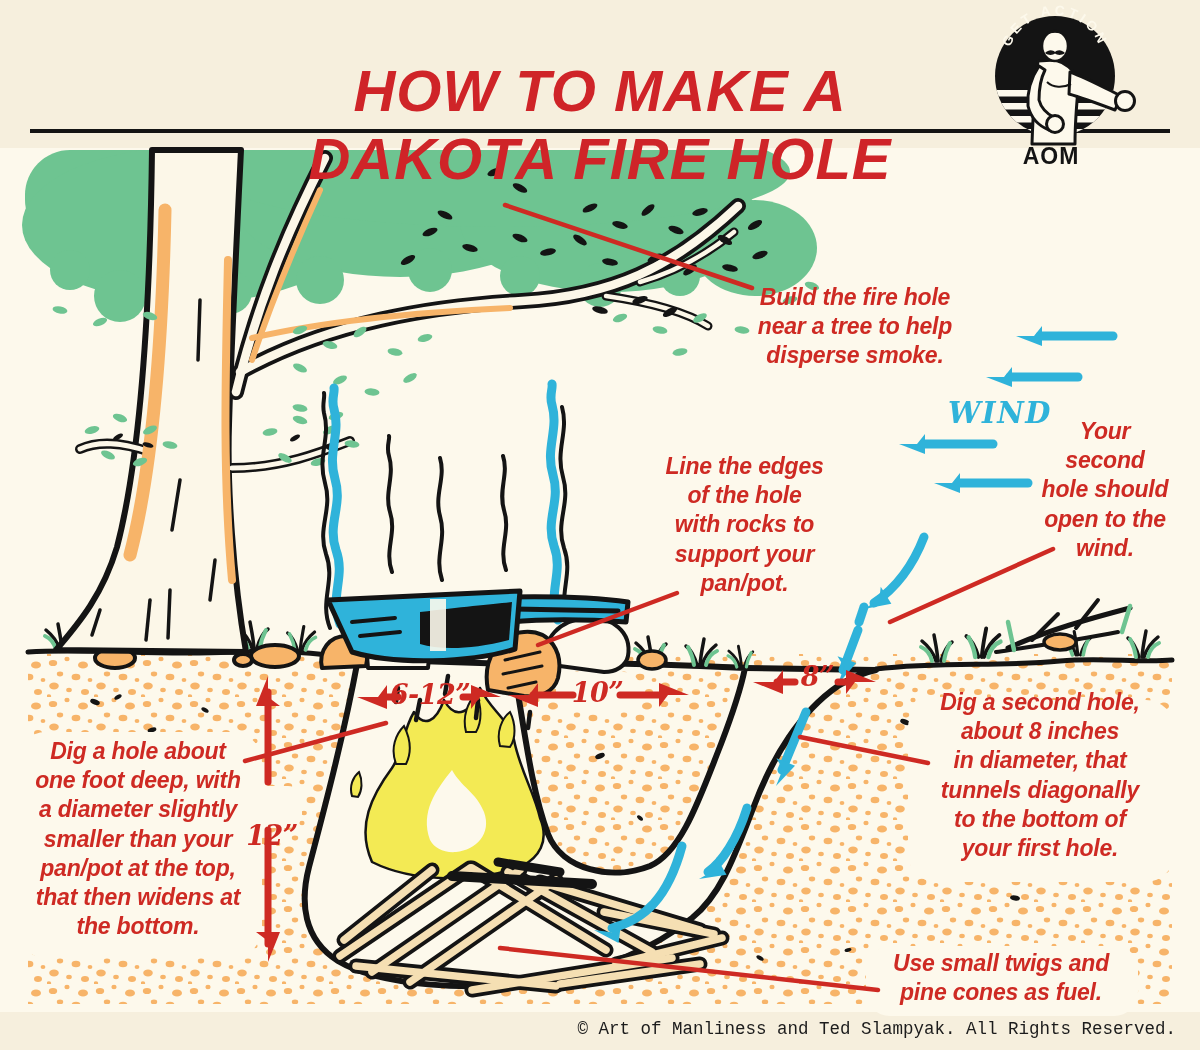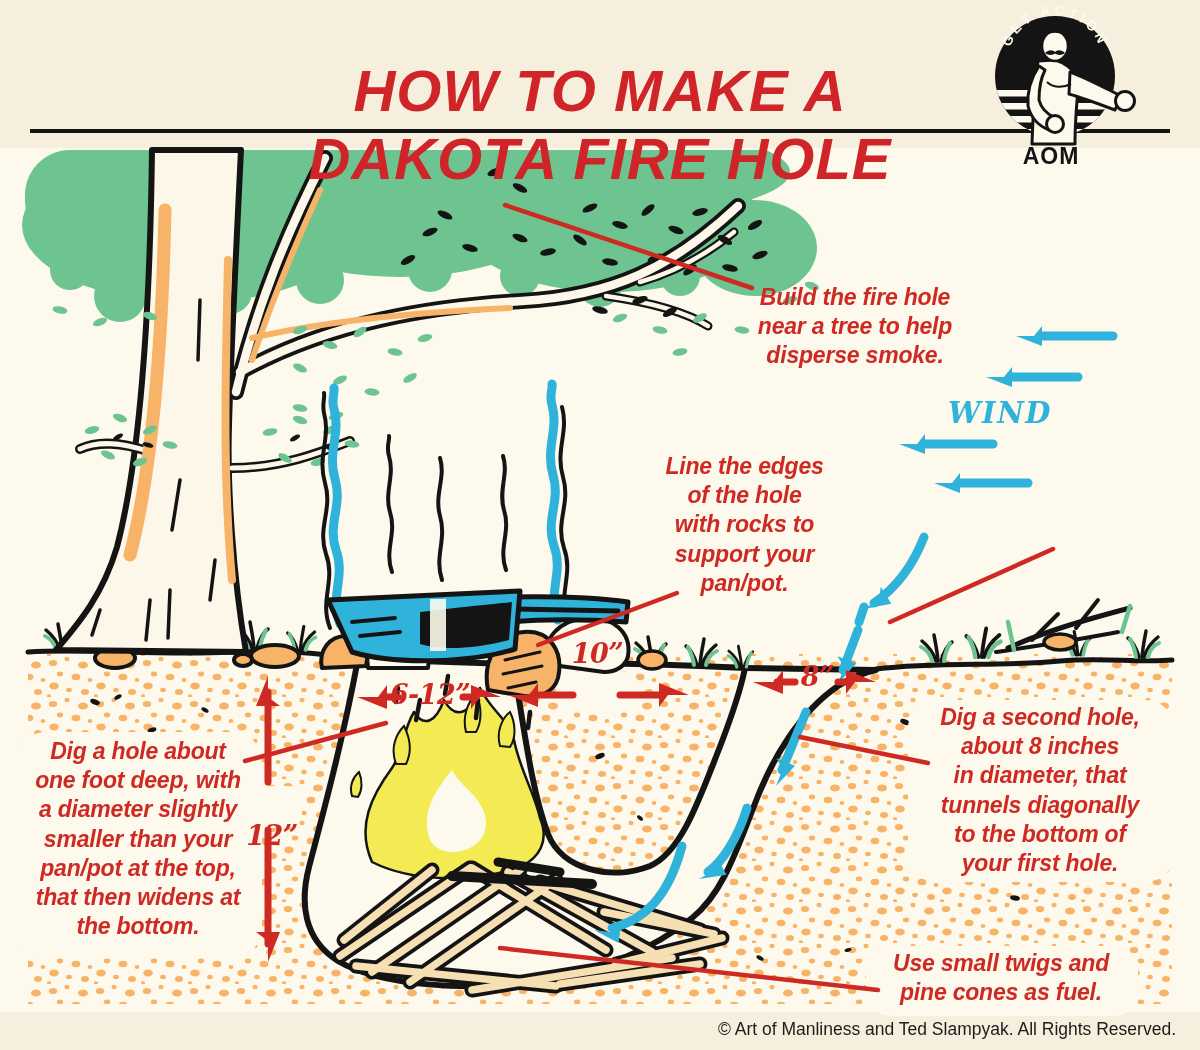--- a/index.html
+++ b/index.html
@@ -10,21 +10,21 @@
   .rule{position:absolute;top:129px;left:30px;width:1140px;height:4px;background:#141414;}
   .logo{position:absolute;top:4px;left:975px;}
   .art{position:absolute;top:0;left:0;}
   .note{position:absolute;color:#ce2a23;font-weight:bold;font-style:italic;text-align:center;
         white-space:pre-line;font-size:23px;line-height:1.27;letter-spacing:-0.2px;}
   .meas{position:absolute;color:#ce2a23;font-family:"DejaVu Serif",serif;font-weight:bold;
         font-style:italic;font-size:27px;text-align:center;letter-spacing:-0.5px;white-space:nowrap;}
   .wind{position:absolute;left:948px;top:396px;width:120px;text-align:left;color:#2fb3da;
         font-family:"DejaVu Serif",serif;font-weight:bold;font-style:italic;font-size:29px;letter-spacing:1.5px;}
   .copyright{position:absolute;top:1019px;right:24px;color:#1c1c1c;
-             font-family:Liberation Sans, sans-serif;font-size:17.5px;text-align:center;}
+             font-family:Liberation Mono, monospace;font-size:17.5px;text-align:center;}
   .ink{stroke:#141414;fill:none;stroke-linecap:round;stroke-linejoin:round;}
   .grn{stroke:#6ec491;fill:none;stroke-linecap:round;}
   .logO path{stroke:#141414;stroke-width:15;stroke-linecap:round;fill:none;}
   .logI path{stroke:#f5dfb3;stroke-width:7.5;stroke-linecap:round;fill:none;}
   .brO path{stroke:#141414;stroke-linecap:round;fill:none;}
   .brI path{stroke:#fcf7e8;stroke-linecap:round;fill:none;}
   .redln{stroke:#ce2a23;stroke-width:4.5;stroke-linecap:round;fill:none;}
   .redsh{stroke:#ce2a23;stroke-width:7;stroke-linecap:round;fill:none;}
   .blush{stroke:#2fb3da;stroke-width:9;stroke-linecap:round;fill:none;}
 </style>
@@ -474,40 +474,45 @@
     <text font-family="Liberation Sans, sans-serif" font-size="13.5" font-weight="bold" fill="#fdf9ec" letter-spacing="3.5">
       <textPath href="#logoArc" startOffset="50%" text-anchor="middle">GET ACTION</textPath>
     </text>
     <text x="76" y="160" text-anchor="middle" font-family="Liberation Sans, sans-serif" font-size="23" font-weight="bold" fill="#141414" letter-spacing="1">AOM</text>
   </svg>
 
   <div class="note" style="left:705px;top:283px;width:300px;">Build the fire hole
 near a tree to help
 disperse smoke.</div>
   <div class="wind">WIND</div>
+  <div class="note" style="left:1022px;top:417px;width:166px;">Your
+second
+hole should
+open to the
+wind.</div>
   <div class="note" style="left:12px;top:737px;width:252px;">Dig a hole about
 one foot deep, with
 a diameter slightly
 smaller than your
 pan/pot at the top,
 that then widens at
 the bottom.</div>
   <div class="note" style="left:642px;top:452px;width:205px;">Line the edges
 of the hole
 with rocks to
 support your
 pan/pot.</div>
-  <div class="note" style="left:900px;top:703px;width:280px;font-style:italic;">Dig a second hole,
+  <div class="note" style="left:900px;top:688px;width:280px;font-style:italic;">Dig a second hole,
 about 8 inches
 in diameter, that
 tunnels diagonally
 to the bottom of
 your first hole.</div>
   <div class="note" style="left:862px;top:949px;width:278px;">Use small twigs and
 pine cones as fuel.</div>
 
   <div class="meas" style="left:380px;top:679px;width:100px;">6-12”</div>
-  <div class="meas" style="left:560px;top:638px;width:75px;font-style:italic;">10”</div>
+  <div class="meas" style="left:560px;top:677px;width:75px;font-style:italic;">10”</div>
   <div class="meas" style="left:790px;top:661px;width:55px;">8”</div>
   <div class="meas" style="left:242px;top:788px;width:60px;margin-top:32px;">12”</div>
 
   <div class="copyright">© Art of Manliness and Ted Slampyak. All Rights Reserved.</div>
 </div>
 
 </body></html>

